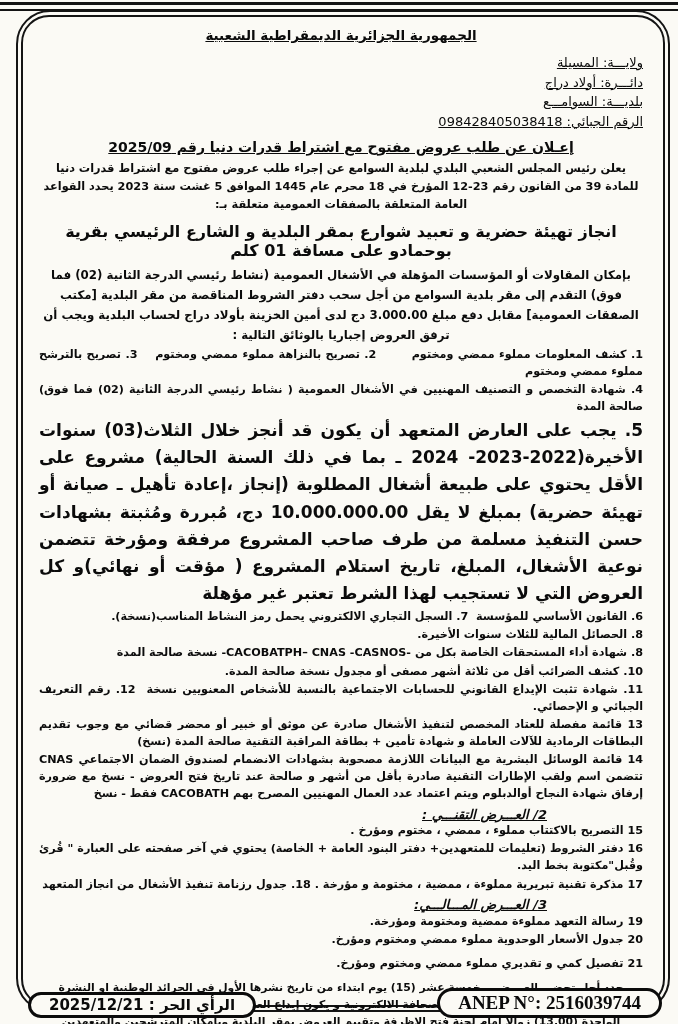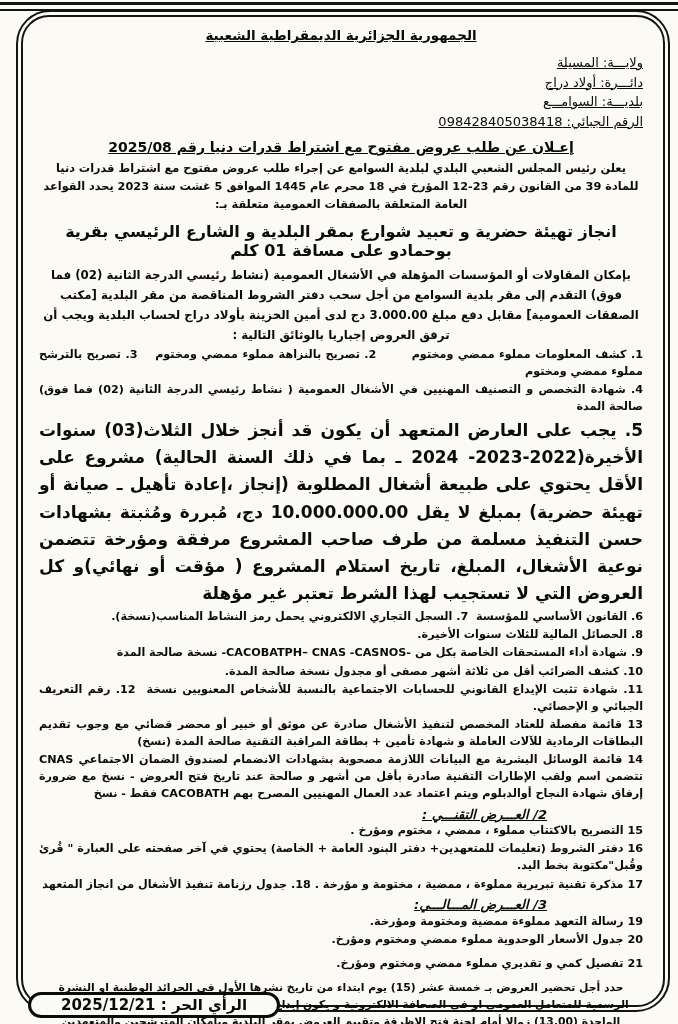--- a/index.html
+++ b/index.html
@@ -25,21 +25,21 @@
   .project-title{text-align:center;font-weight:800;font-size:16px;margin:8px 0 4px;}
   .elig{font-size:11.8px;line-height:1.7;}
   .sec-heading{font-weight:800;font-size:13px;margin:4px 14px 1px 0;}
   .sec-heading.inset{margin-right:96px;font-style:italic;}
   .item{font-weight:700;font-size:11.2px;line-height:1.5;text-align:justify;margin:1.5px 0;}
   .item.big{font-size:17px;line-height:1.6;}
   .item.gap-top{margin-top:7px;}
   .deadline{font-weight:700;font-size:10.8px;line-height:1.58;text-align:center;margin-top:6px;}
   .center-line{text-align:center;font-weight:700;font-size:12px;margin-top:4px;}
   .badge{position:absolute;bottom:6px;background:#fbfaf5;border:3px solid #0b0b0b;
-    border-radius:22px;padding:1px 30px;white-space:nowrap;z-index:5;}
+    border-radius:22px;padding:1px 18px;white-space:nowrap;z-index:5;}
   .badge.anep{left:auto;right:16px;direction:ltr;
     font-family:"Liberation Serif", serif;font-weight:700;font-size:19px;}
   .badge.press{left:28px;font-weight:800;font-size:15px;}
 </style>
 </head>
 <body>
 
 <div class="sheet">
   <div class="top-rule"></div>
 
@@ -51,35 +51,35 @@
       </div>
 
       <div class="authority">
         <span class="auth-line"><span class="u">ولايـــة: المسيلة</span></span>
         <span class="auth-line"><span class="u">دائـــرة: أولاد دراج</span></span>
         <span class="auth-line"><span class="u">بلديـــة: السوامـــع</span></span>
         <span class="auth-line"><span class="u">الرقم الجبائي: 098428405038418</span></span>
       </div>
 
       <div class="ann-title">
-        <span class="u">إعـلان عن طلب عروض مفتوح مع اشتراط قدرات دنيا رقم 2025/08</span>
+        <span class="u">إعـلان عن طلب عروض مفتوح مع اشتراط قدرات دنيا رقم 2025/09</span>
       </div>
 
       <div class="para">يعلن رئيس المجلس الشعبي البلدي لبلدية السوامع عن إجراء طلب عروض مفتوح مع اشتراط قدرات دنيا للمادة 39 من القانون رقم 23-12 المؤرخ في 18 محرم عام 1445 الموافق 5 غشت سنة 2023 يحدد القواعد العامة المتعلقة بالصفقات العمومية متعلقة بـ:</div>
 
       <div class="project-title">انجاز تهيئة حضرية و تعبيد شوارع بمقر البلدية و الشارع الرئيسي بقرية بوحمادو على مسافة 01 كلم</div>
 
       <div class="para elig">بإمكان المقاولات أو المؤسسات المؤهلة في الأشغال العمومية (نشاط رئيسي الدرجة الثانية (02) فما فوق) التقدم إلى مقر بلدية السوامع من أجل سحب دفتر الشروط المناقصة من مقر البلدية [مكتب الصفقات العمومية] مقابل دفع مبلغ 3.000.00 دج لدى أمين الخزينة بأولاد دراج لحساب البلدية ويجب أن ترفق العروض إجباريا بالوثائق التالية :</div>
 
       <div class="item">1. كشف المعلومات مملوء ممضي ومختوم&nbsp;&nbsp;&nbsp;&nbsp;&nbsp;&nbsp;&nbsp; 2. تصريح بالنزاهة مملوء ممضي ومختوم&nbsp;&nbsp;&nbsp; 3. تصريح بالترشح مملوء ممضي ومختوم</div>
       <div class="item">4. شهادة التخصص و التصنيف المهنيين في الأشغال العمومية ( نشاط رئيسي الدرجة الثانية (02) فما فوق) صالحة المدة</div>
       <div class="item big">5. يجب على العارض المتعهد أن يكون قد أنجز خلال الثلاث(03) سنوات الأخيرة(2022-2023- 2024 ـ بما في ذلك السنة الحالية) مشروع على الأقل يحتوي على طبيعة أشغال المطلوبة (إنجاز ،إعادة تأهيل ـ صيانة أو تهيئة حضرية) بمبلغ لا يقل 10.000.000.00 دج، مُبررة ومُثبتة بشهادات حسن التنفيذ مسلمة من طرف صاحب المشروع مرفقة ومؤرخة تتضمن نوعية الأشغال، المبلغ، تاريخ استلام المشروع ( مؤقت أو نهائي)و كل العروض التي لا تستجيب لهذا الشرط تعتبر غير مؤهلة</div>
       <div class="item">6. القانون الأساسي للمؤسسة&nbsp; 7. السجل التجاري الالكتروني يحمل رمز النشاط المناسب(نسخة).</div>
       <div class="item">8. الحصائل المالية للثلاث سنوات الأخيرة.</div>
-      <div class="item">9. شهادة أداء المستحقات الخاصة بكل من -CACOBATPH– CNAS -CASNOS- نسخة صالحة المدة</div>
+      <div class="item">8. شهادة أداء المستحقات الخاصة بكل من -CACOBATPH– CNAS -CASNOS- نسخة صالحة المدة</div>
       <div class="item">10. كشف الضرائب أقل من ثلاثة أشهر مصفى أو مجدول نسخة صالحة المدة.</div>
       <div class="item">11. شهادة تثبت الإيداع القانوني للحسابات الاجتماعية بالنسبة للأشخاص المعنويين نسخة&nbsp; 12. رقم التعريف الجبائي و الإحصائي.</div>
       <div class="item">13 قائمة مفصلة للعتاد المخصص لتنفيذ الأشغال صادرة عن موثق أو خبير أو محضر قضائي مع وجوب تقديم البطاقات الرمادية للآلات العاملة و شهادة تأمين + بطاقة المراقبة التقنية صالحة المدة (نسخ)</div>
       <div class="item">14 قائمة الوسائل البشرية مع البيانات اللازمة مصحوبة بشهادات الانضمام لصندوق الضمان الاجتماعي CNAS تتضمن اسم ولقب الإطارات التقنية صادرة بأقل من أشهر و صالحة عند تاريخ فتح العروض - نسخ مع ضرورة إرفاق شهادة النجاح أوالدبلوم ويتم اعتماد عدد العمال المهنيين المصرح بهم CACOBATH فقط - نسخ</div>
 
       <div class="sec-heading inset">
         <span class="u">2/ العـــرض التقنـــي :</span>
       </div>
       <div class="item">15 التصريح بالاكتتاب مملوء ، ممضي ، مختوم ومؤرخ .</div>
       <div class="item">16 دفتر الشروط (تعليمات للمتعهدين+ دفتر البنود العامة + الخاصة) يحتوي في آخر صفحته على العبارة " قُرئ وقُبل"مكتوبة بخط اليد.</div>
@@ -92,14 +92,15 @@
       <div class="item">20 جدول الأسعار الوحدوية مملوء ممضي ومختوم ومؤرخ.</div>
       <div class="item gap-top">21 تفصيل كمي و تقديري مملوء ممضي ومختوم ومؤرخ.</div>
 
       <div class="deadline">حدد أجل تحضير العروض بـ خمسة عشر (15) يوم ابتداء من تاريخ نشرها الأول في الجرائد الوطنية او النشرة الرسمية للمتعامل العمومي او في الصحافة الالكترونية و يكون إيداع العروض في اليوم الأخير الى غاية الساعة الواحدة (13.00) زوالا أمام لجنة فتح الاظرفة وتقييم العروض بمقر البلدية وبإمكان المترشحين والمتعهدين المشاركين حضور جلسة فتح الاظرفة بنفس التاريخ والساعة. يجب أن يوضع كل من ملف الترشح و العرض التقني و العرض المالي في ظرف منفصل و مقفل يبين كل منهم مرجع طلب العروض و موضوعه ويتضمن عبارة "ملف الترشح" "تقني" أو "مالي"حسب الحالة و توضع الاظرفة في ظرف مقفل ومغفل يحمل العبارة التالية:</div>
 
       <div class="center-line">إلى السيد / رئيس المجلس الشعبي لبلدية السوامع ولاية المسيلة</div>
 
     </div>
   </div>
 
+  <div class="badge anep">ANEP N°: 2516039744</div>
   <div class="badge press">الرأي الحر : 2025/12/21</div>
 </div>
 
 </body></html>

